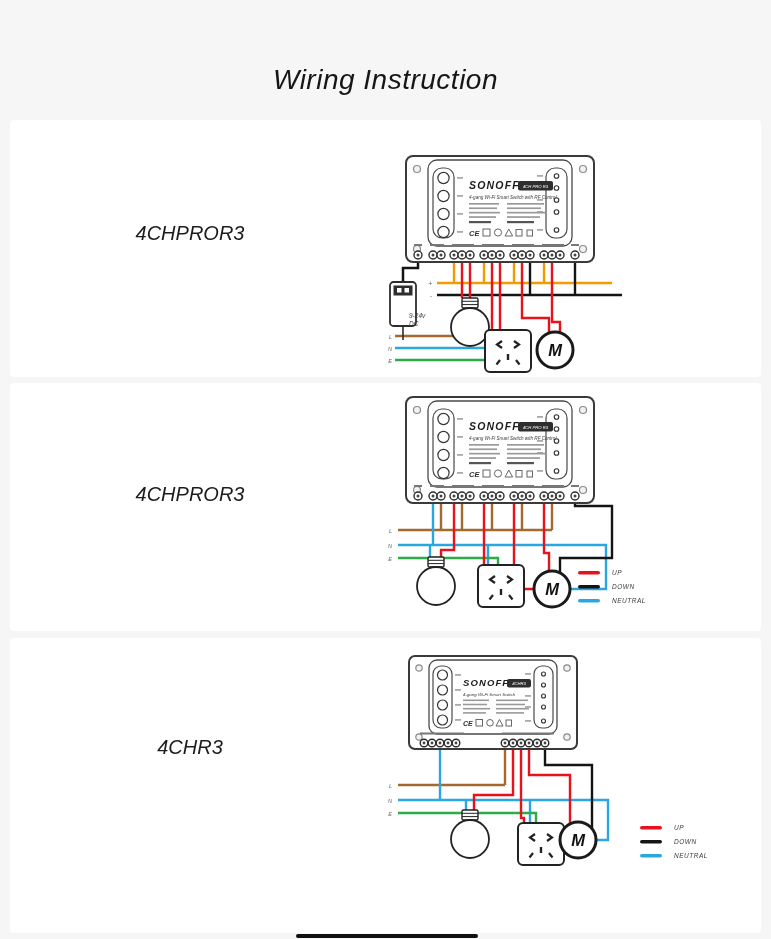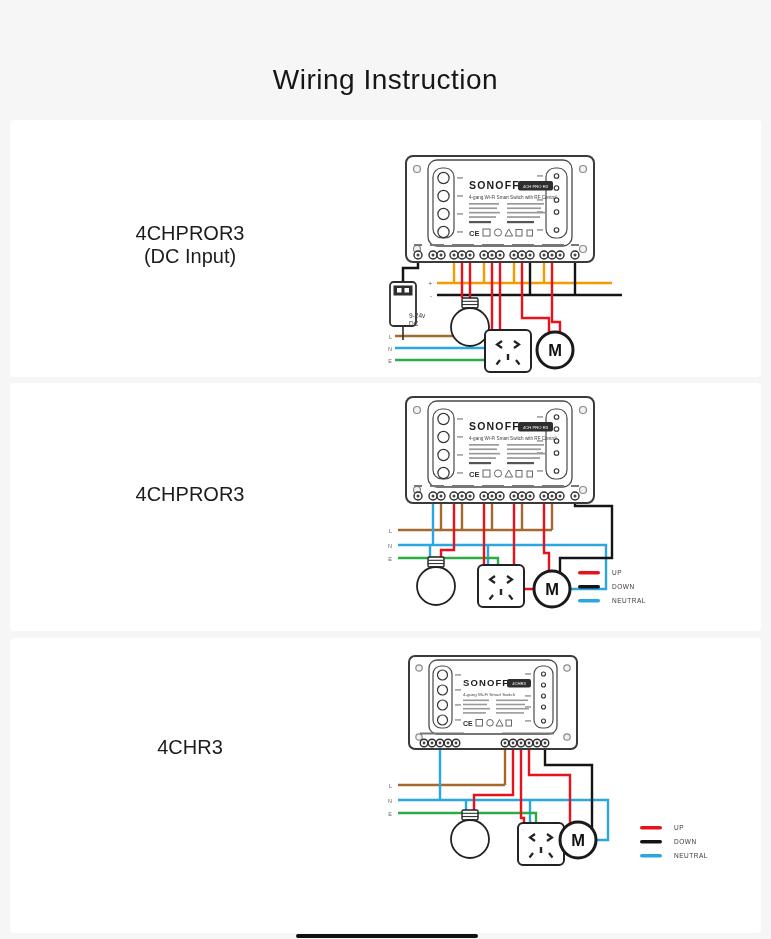--- a/index.html
+++ b/index.html
@@ -1,17 +1,17 @@
 <!DOCTYPE html>
 <html><head>
 <meta charset="utf-8">
 <style>
   html,body{margin:0;padding:0;}
   body{width:771px;height:939px;background:#f6f6f7;font-family:"Liberation Sans",sans-serif;overflow:hidden;}
-  .canvas{position:relative;width:771px;height:939px;background:#f6f6f7;}
+  .canvas{position:relative;width:771px;height:939px;background:#f6f6f7;font-style:italic;}
   .page-title{position:absolute;top:64px;left:0;width:771px;text-align:center;
     font-size:28px;color:#161616;letter-spacing:.5px;}
   .panel{position:absolute;left:10px;width:751px;background:#ffffff;border-radius:4px;}
   .panel-1{top:120px;height:257px;}
   .panel-2{top:383px;height:248px;}
   .panel-3{top:638px;height:295px;}
   .panel svg{position:absolute;left:-10px;top:0;overflow:visible;}
   .panel-label{position:absolute;left:50px;width:260px;text-align:center;color:#1c1c1c;
     font-size:20px;line-height:23px;}
   .panel-1 .panel-label{top:102px;}
@@ -243,21 +243,20 @@
         <text x="34" y="18.2" font-size="6.5" letter-spacing=".5" fill="#3a3a3a">DOWN</text>
         <rect x="0" y="28" width="22" height="3.6" rx="1.8" fill="#2aa7e0"></rect>
         <text x="34" y="32.2" font-size="6.5" letter-spacing=".5" fill="#3a3a3a">NEUTRAL</text>
       </g>
     </defs>
   </svg>
 
   <div class="panel panel-1">
     <div class="panel-label">
       <div>4CHPROR3</div>
-      <div>(DC Input)</div>
     </div>
     <svg width="771" height="257" viewBox="0 120 771 257">
       <g fill="none">
 
         <path d="M418,255 V268 H403 V282" stroke="#141414" stroke-width="2.5"></path>
 
         <path d="M437,283 H612" stroke="#f59a00" stroke-width="2.4"></path>
         <path d="M454,255 V283" stroke="#f59a00" stroke-width="2.4"></path>
         <path d="M484,255 V283" stroke="#f59a00" stroke-width="2.4"></path>
         <path d="M514,255 V283" stroke="#f59a00" stroke-width="2.4"></path>

